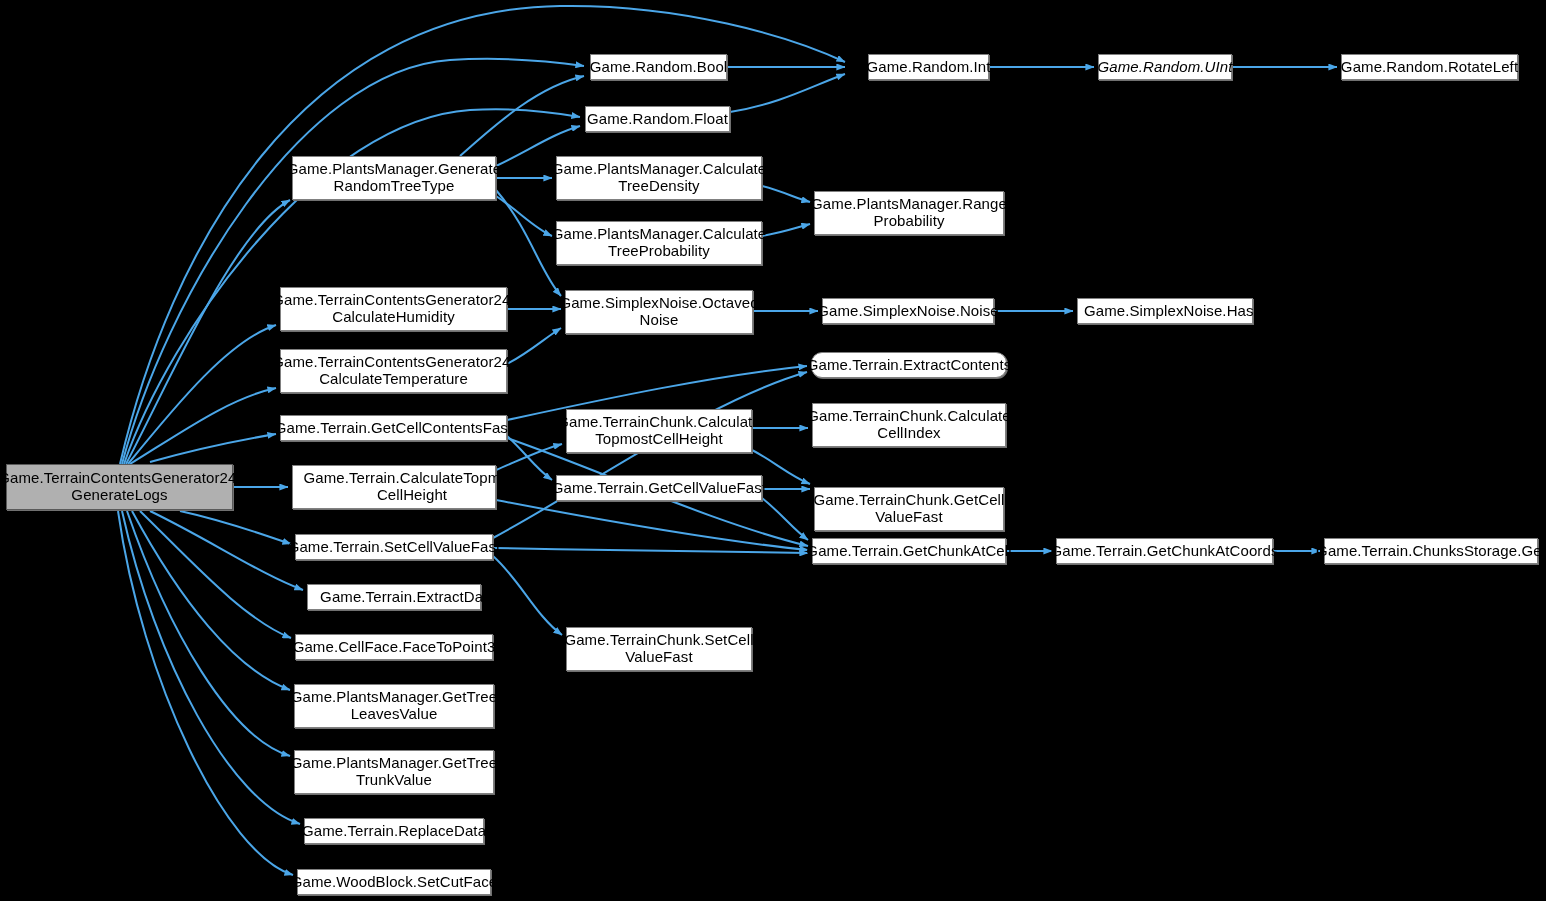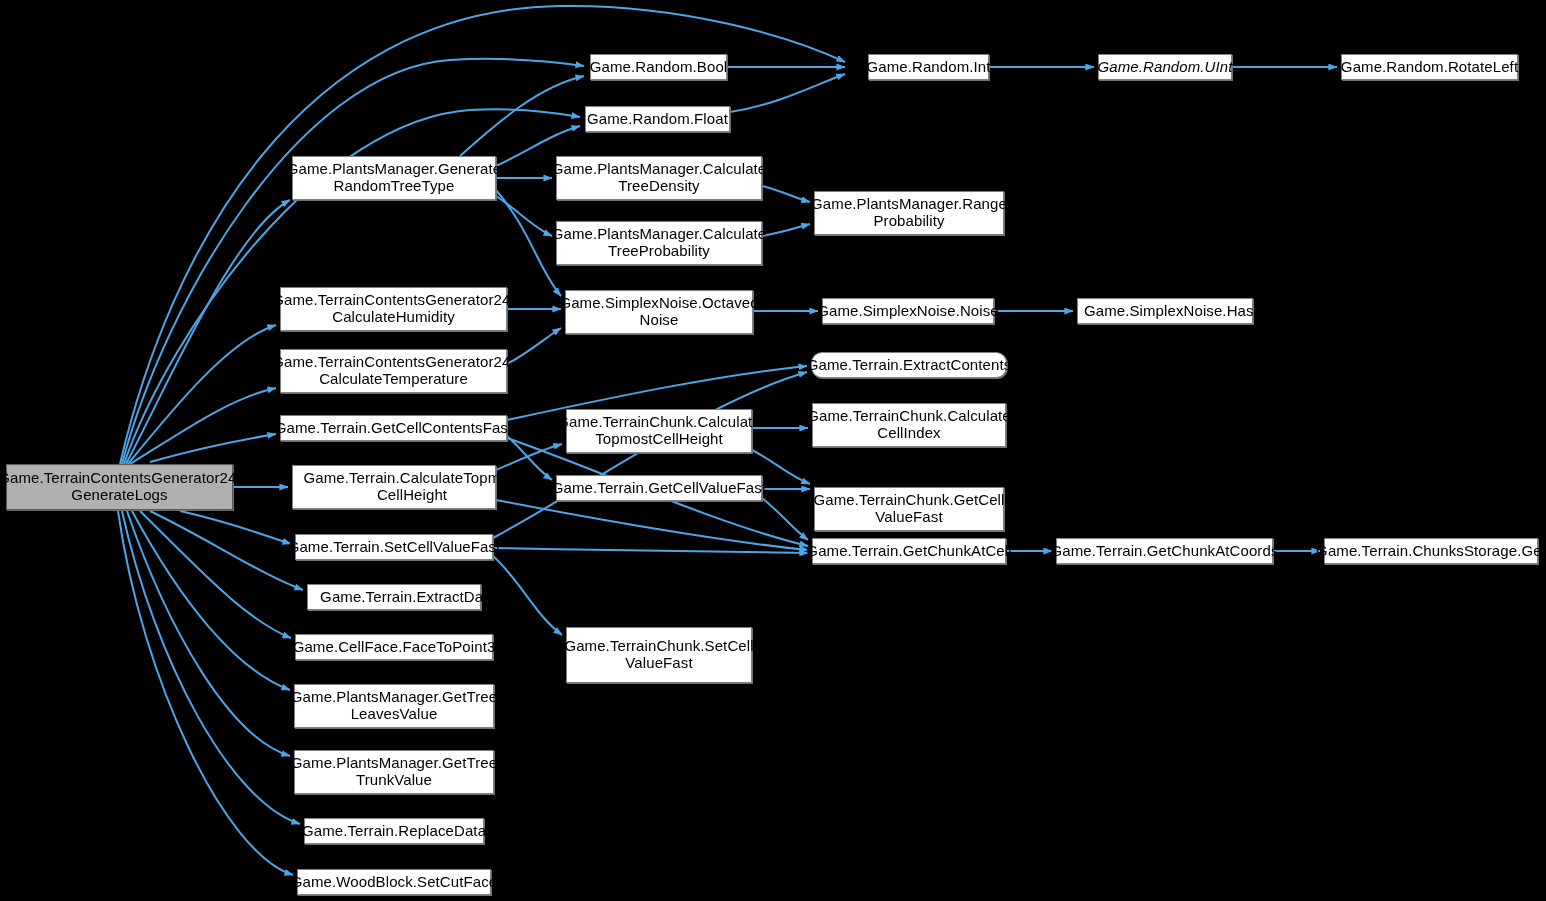--- a/index.html
+++ b/index.html
@@ -149,21 +149,21 @@
       </div>
       <div class="node" style="left: 1324px; top: 538px; width: 214px; height: 26px; justify-content: center;">
         <span>Game.Terrain.ChunksStorage.Get</span>
       </div>
       <div class="node" style="left: 307px; top: 584px; width: 174px; height: 26px; padding-left: 28px;">
         <span>Game.Terrain.ExtractData</span>
       </div>
       <div class="node" style="left: 295px; top: 634px; width: 198px; height: 26px;">
         <span>Game.CellFace.FaceToPoint3</span>
       </div>
-      <div class="node" style="left: 566px; top: 627px; width: 186px; height: 56px;">
+      <div class="node" style="left: 566px; top: 627px; width: 186px; height: 44px;">
         <span>Game.TerrainChunk.SetCell<br>ValueFast</span>
       </div>
       <div class="node" style="left: 294px; top: 684px; width: 200px; height: 44px;">
         <span>Game.PlantsManager.GetTree<br>LeavesValue</span>
       </div>
       <div class="node" style="left: 294px; top: 750px; width: 200px; height: 44px;">
         <span>Game.PlantsManager.GetTree<br>TrunkValue</span>
       </div>
       <div class="node" style="left: 304px; top: 818px; width: 180px; height: 26px;">
         <span>Game.Terrain.ReplaceData</span>

